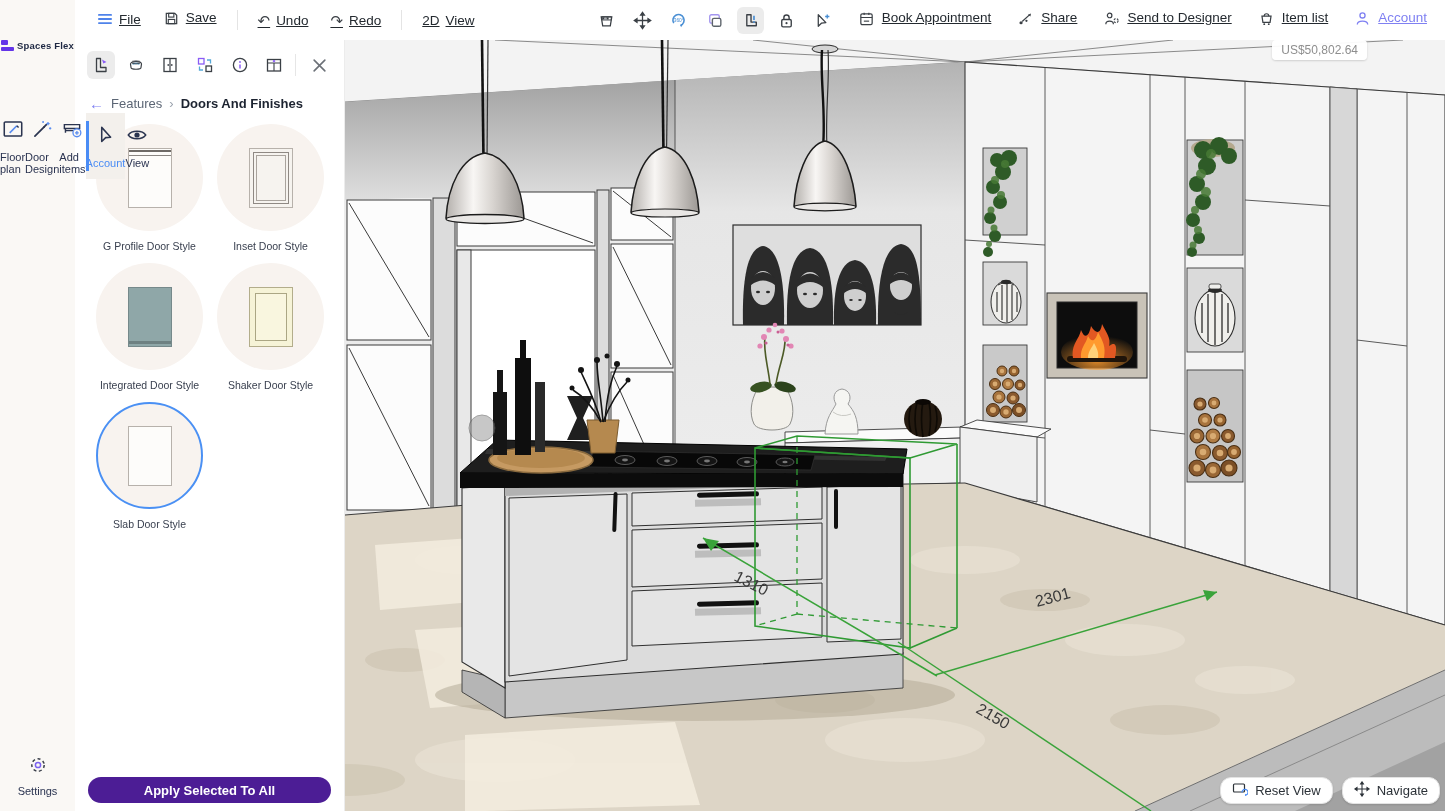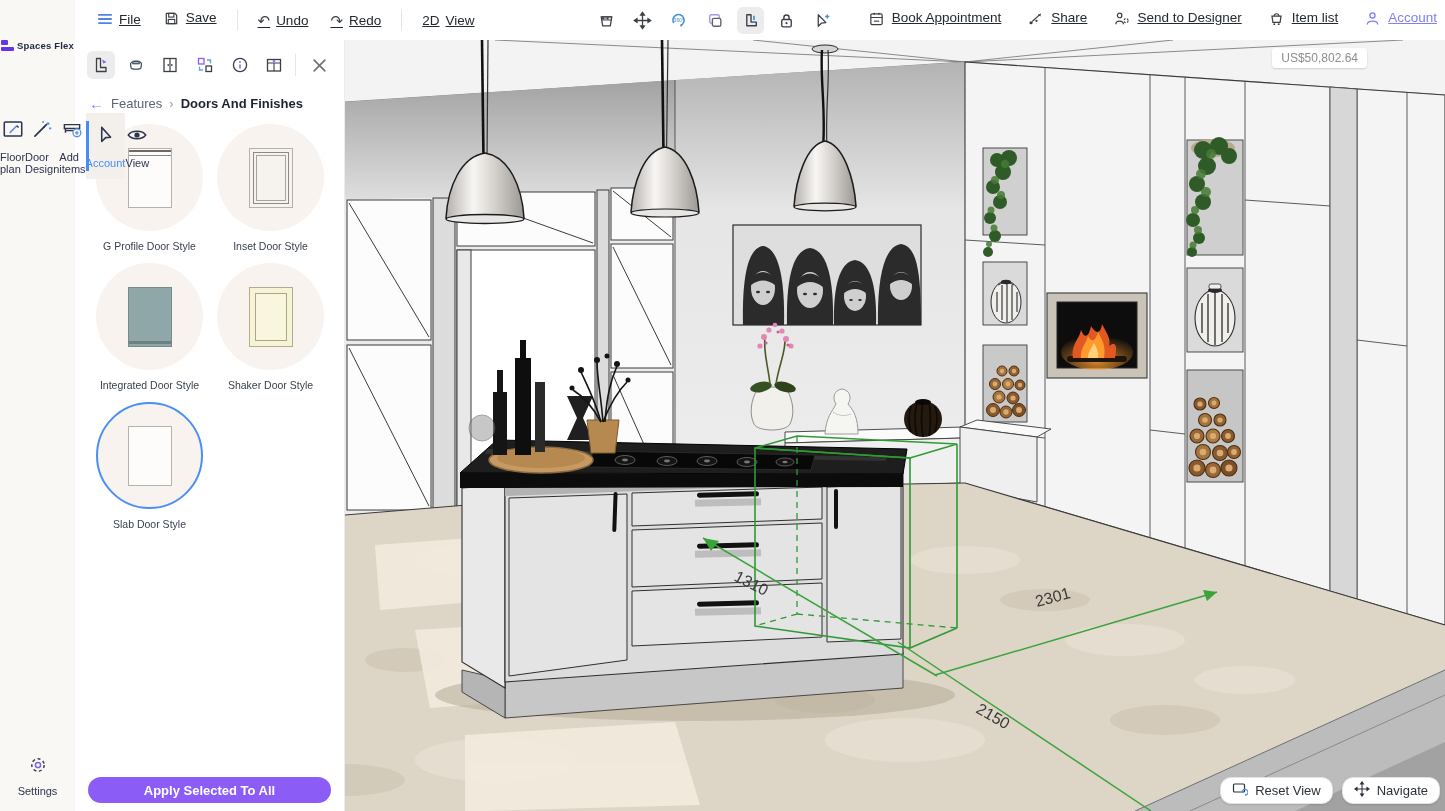--- a/index.html
+++ b/index.html
@@ -29,21 +29,21 @@
   
   .main { position:relative; width:1370px; height:811px; display:flex; flex-direction:column; }
   .topbar { height:40px; background:#fff; display:flex; align-items:center; position:relative; z-index:6; }
   .tb-left { display:flex; align-items:center; gap:6px; padding-left:14px; }
   .tb-btn { display:flex; gap:6px; padding:5px 8px; border-radius:5px;
     font-size:13.5px; color:#23292f; cursor:pointer; white-space:nowrap;text-decoration:underline; }
   .tb-sep { width:1px; height:20px; background:#e4e4e4; margin:0 6px; }
   .tb-center { position:absolute; left:518px; top:0; height:40px; display:flex; align-items:center; gap:9px; }
   .tool { width:27px; height:27px; border-radius:6px; display:flex; align-items:center; justify-content:center; cursor:pointer; }
   .tool.sel { background:#ececec; }
-  .tb-right { margin-left:auto; display:flex; align-items:center; gap:10px; }
+  .tb-right { margin-left:auto; display:flex; align-items:center; gap:10px; padding-right:10px; }
   .tb-right .tb-btn { gap:7px; }
   .tb-btn.account { color:#7f80f2; }
   .glyph { font-size:15px; color:#3b4046; line-height:1; }
 
   .content { display:flex; height:771px; }
 
   
   .panel { width:270px; background:#fff; position:relative; flex-shrink:0; z-index:4;
     border-right:1px solid #ececec; display:flex; flex-direction:column; }
   .panel-icons { display:flex; align-items:center; gap:7px; padding:11px 12px 4px 12px; }
@@ -68,27 +68,27 @@
     border-top:2px solid #6e6a66; border-bottom:1px solid #8a8682; }
   .door.inset { background:#f6f3ef; }
   .door.inset::before { content:""; position:absolute; left:3px; right:3px; top:3px; bottom:3px; border:1px solid #8f8984; }
   .door.inset::after { content:""; position:absolute; left:6px; right:6px; top:6px; bottom:6px; border:1px solid #a9a39d; }
   .door.integrated { background:#8fa7a8; border-color:#76898b; }
   .door.integrated::before { content:""; position:absolute; left:0; right:0; bottom:2px; height:3px; background:#6e8182; }
   .door.shaker { background:#f6f3d7; border-color:#b3ad8b; }
   .door.shaker::before { content:""; position:absolute; left:5px; right:5px; top:5px; bottom:5px;
     border:1px solid #aba684; background:#f9f6df; }
   .apply-wrap { margin-top:auto; padding:0 13px 8px 13px; }
-  .apply-btn { width:100%; height:26px; border:none; border-radius:14px; background:#8b5cf6;
+  .apply-btn { width:100%; height:26px; border:none; border-radius:14px; background:#4c1d95;
     color:#fff; font-weight:bold; font-size:13px; cursor:pointer; font-family:"Liberation Sans",sans-serif; }
 
   
   .canvas { position:relative; width:1100px; height:771px; background:#fff; overflow:hidden; }
   .canvas svg.scene { position:absolute; left:0; top:0; }
-  .price-badge { position:absolute; top:8px; right:78px; background:rgba(255,255,255,0.95);
+  .price-badge { position:absolute; top:0px; right:78px; background:rgba(255,255,255,0.95);
     border-radius:4px; padding:3px 9px; font-size:12px; color:#8e8e8e;
     box-shadow:0 1px 2px rgba(0,0,0,0.15); }
   .view-btns { position:absolute; right:5px; bottom:7px; display:flex; gap:9px; }
   .vbtn { display:flex; align-items:center; gap:7px; background:#fff; border:1px solid #e3e3e3;
     border-radius:11px; height:27px; padding:0 11px; font-size:13px; color:#2c3238; cursor:pointer;
     box-shadow:0 1px 2px rgba(0,0,0,0.12); }
   text { font-family:"Liberation Sans",sans-serif; }
 </style>
 </head>
 <body>

